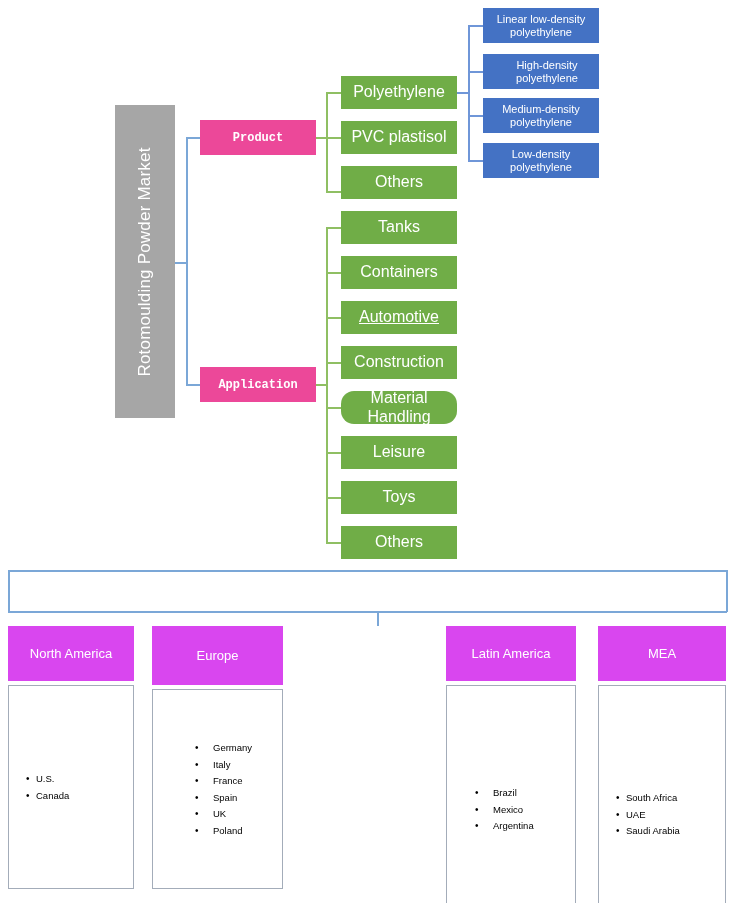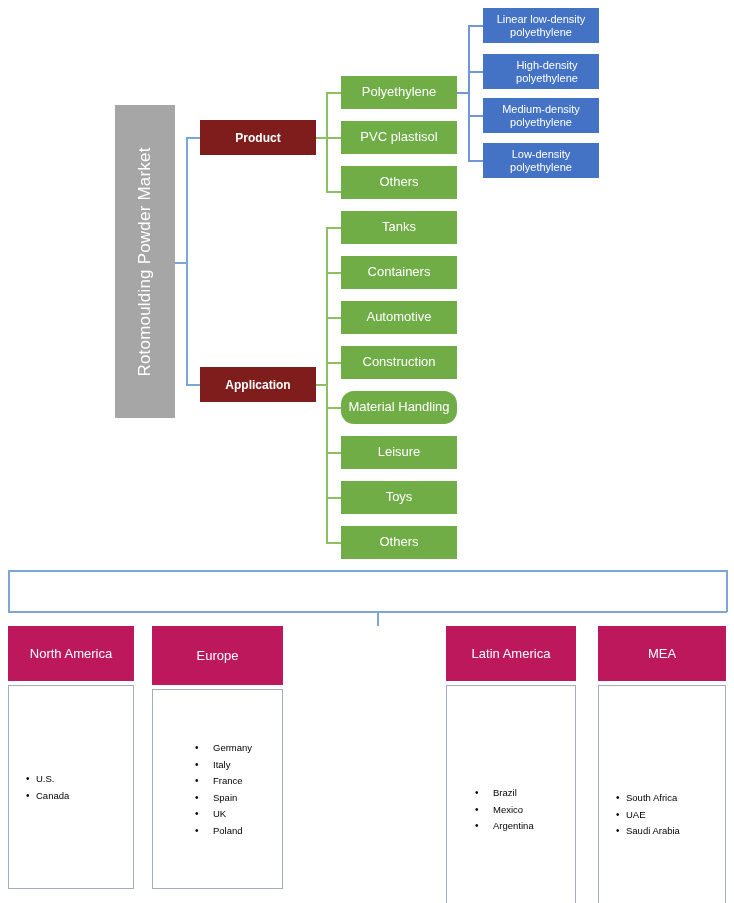--- a/index.html
+++ b/index.html
@@ -35,41 +35,42 @@
   }
   .root-box .vtext {
     transform: rotate(-90deg);
     white-space: nowrap;
     font-size: 17px;
     letter-spacing: 0.2px;
   }
   
   .blue-box {
     position: absolute;
-    background: #7f1d1d;
+    background: #ec4899;
     color: #ffffff;
     font-size: 12px;
     font-weight: bold;
     display: flex;
     align-items: center;
     justify-content: center;
     text-align: center;
+    font-family: Liberation Mono, monospace;
   }
   #node-product  { left: 200px; top: 120px; width: 116px; height: 35px; }
   #node-application { left: 200px; top: 367px; width: 116px; height: 35px; }
 
   
   .green-box {
     position: absolute;
     left: 341px;
     width: 116px;
     height: 33px;
     background: #70ad47;
     color: #ffffff;
-    font-size: 13px;
+    font-size: 16px;
     display: flex;
     align-items: center;
     justify-content: center;
     text-align: center;
     line-height: 1.15;
   }
   
   .pe-box {
     position: absolute;
     left: 483px;
@@ -93,21 +94,21 @@
   .ln-blue  { background: #7ba7d7; }
   .ln-green { background: #8fbf63; }
   .ln-dblue { background: #6f96d8; }
 
   
   .region {
     position: absolute;
     top: 626px;
   }
   .region-head {
-    background: #be185d;
+    background: #d946ef;
     color: #ffffff;
     font-size: 13px;
     display: flex;
     align-items: center;
     justify-content: center;
     text-align: center;
     box-sizing: border-box;
   }
   .region-body {
     background: #ffffff;
@@ -219,21 +220,21 @@
   <div class="pe-box" style="top:143px;">
     <span>Low-density polyethylene</span>
   </div>
 
   <div class="green-box" style="top:211px;">
     <span>Tanks</span>
   </div>
   <div class="green-box" style="top:256px;">
     <span>Containers</span>
   </div>
-  <div class="green-box" style="top:301px;">
+  <div class="green-box" style="top:301px;text-decoration:underline;">
     <span>Automotive</span>
   </div>
   <div class="green-box" style="top:346px;">
     <span>Construction</span>
   </div>
   <div class="green-box" style="top:391px;border-radius:13px;">
     <span>Material Handling</span>
   </div>
   <div class="green-box" style="top:436px;">
     <span>Leisure</span>

